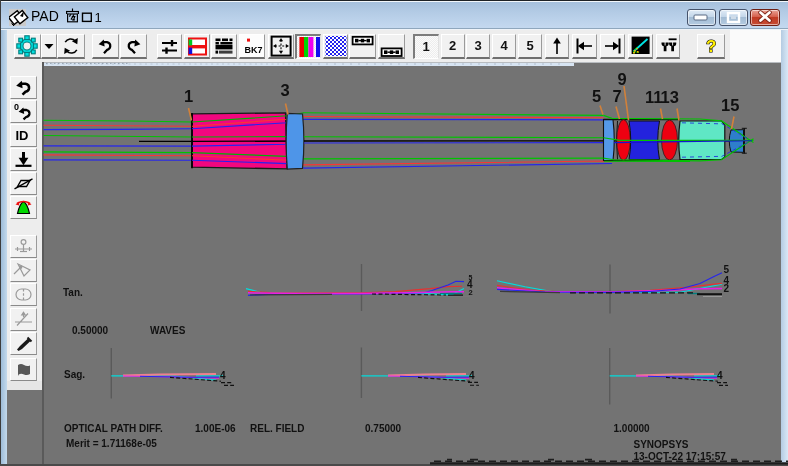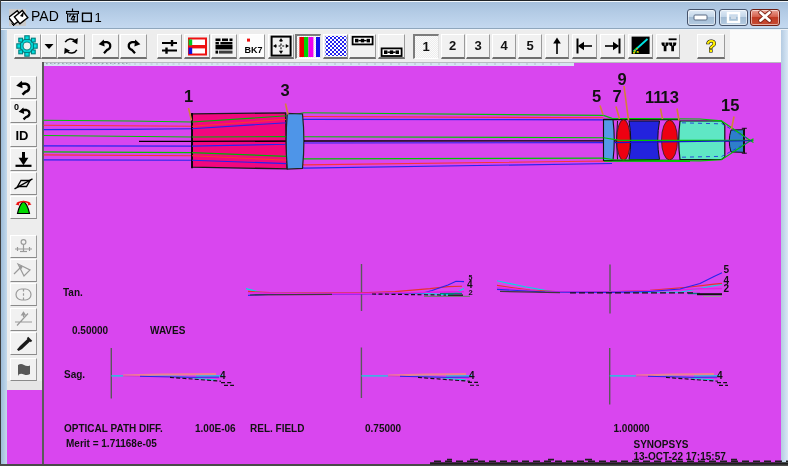--- a/index.html
+++ b/index.html
@@ -1,16 +1,16 @@
 <!DOCTYPE html>
 <html><head>
 <meta charset="utf-8">
 <style>
   html,body{margin:0;padding:0;}
-  #win{position:relative;width:788px;height:466px;background:#d946ef;overflow:hidden;
+  #win{position:relative;width:788px;height:466px;background:#737373;overflow:hidden;
        font-family:"Liberation Sans",sans-serif;}
   
   #title{position:absolute;left:0;top:0;width:788px;height:30px;
     background:linear-gradient(to bottom,#a3bedb 0%,#b3cbe5 40%,#bed4ec 75%,#c6daf0 100%);}
   #title .topline{position:absolute;left:0;top:0;width:788px;height:1px;background:#1e2226;}
   #title .whiteline{position:absolute;left:0;top:1px;width:788px;height:1px;background:#f2f7fb;}
   #title .botline{position:absolute;left:0;top:28px;width:788px;height:1px;background:#8fa7bd;}
   #title .botwhite{position:absolute;left:0;top:29px;width:788px;height:1px;background:#eef3f8;}
   #ttext{position:absolute;left:31px;top:8px;font-size:14px;color:#000;}
   

